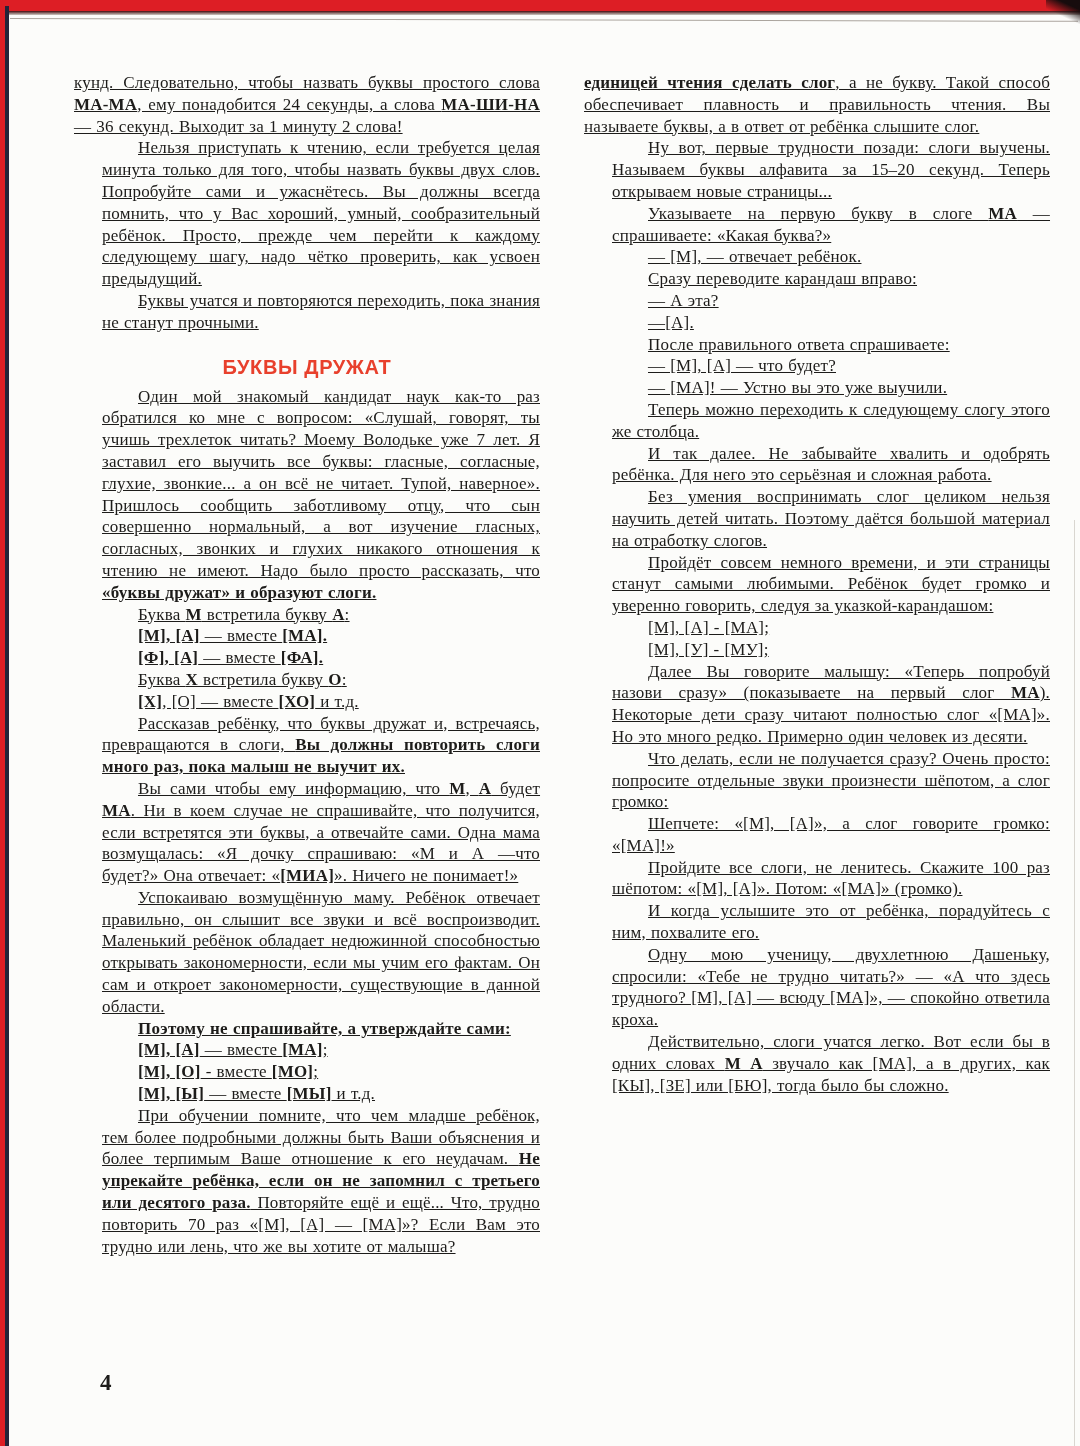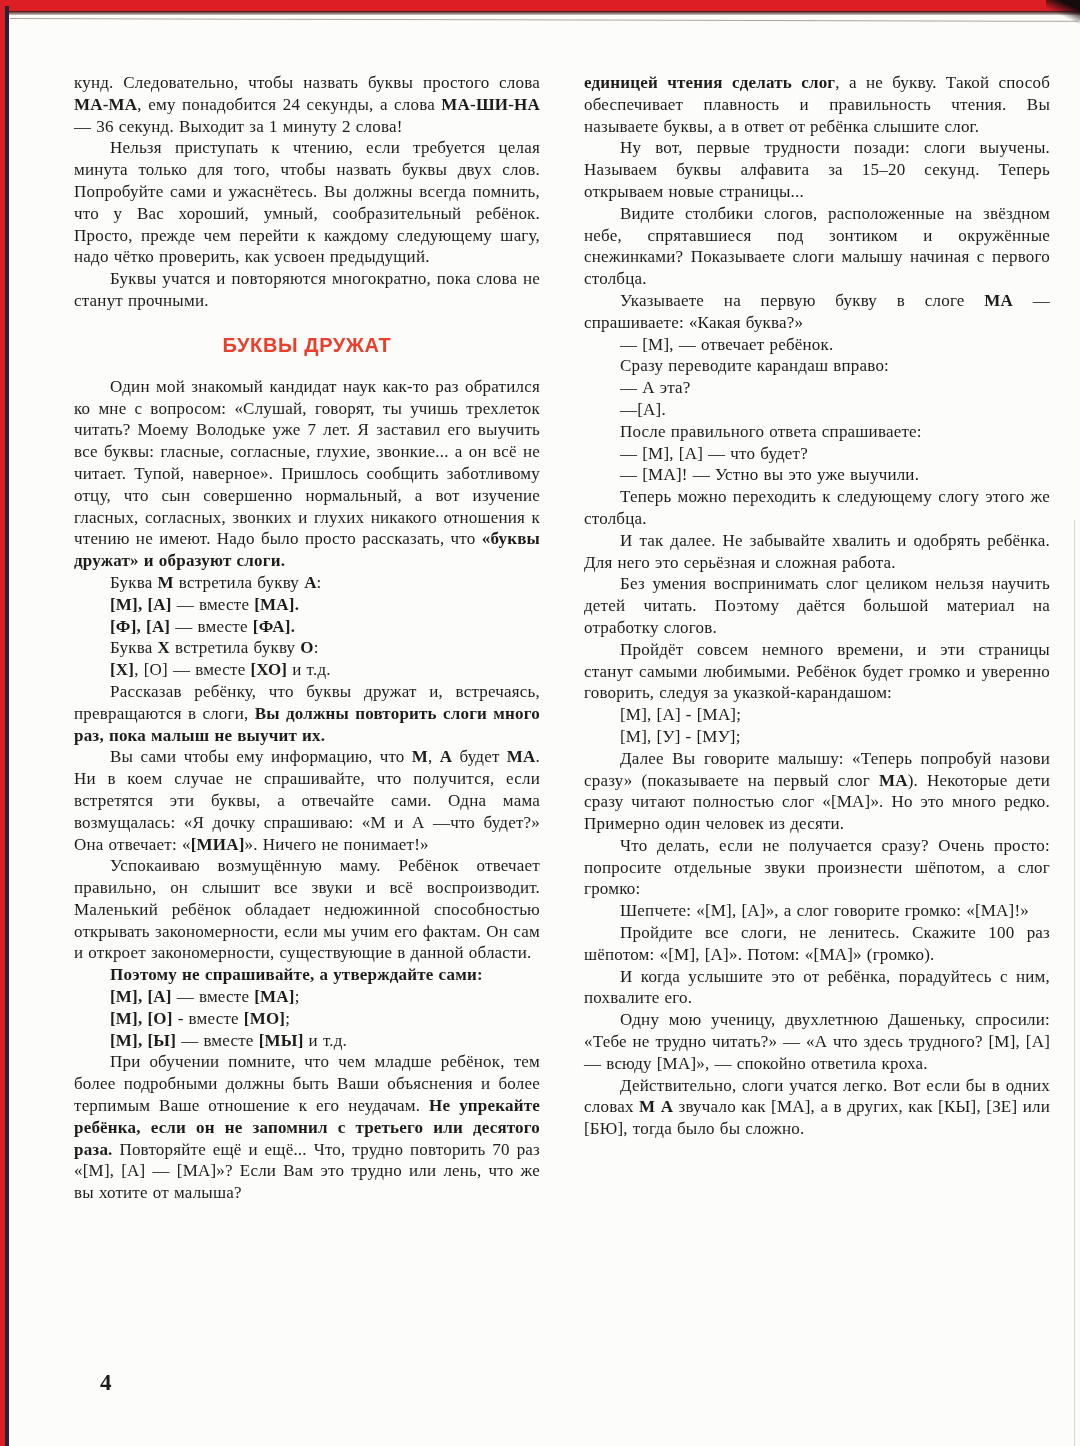--- a/index.html
+++ b/index.html
@@ -26,32 +26,32 @@
 
   .columns{
     position:absolute;left:74px;top:72px;
     display:flex;gap:44px;
   }
   .col{width:466px;}
   .col p{
     margin:0;
     font-size:17px;line-height:21.8px;
     text-align:justify;
-    letter-spacing:0.2px;word-spacing:0.6px;
+    letter-spacing:0.2px;word-spacing:0.6px;text-decoration:underline;
   }
-  .col p.ind{text-indent:36px;}
+  .col p.ind{text-indent:36px;margin-left:28px;}
   .col p.noind{text-indent:0;}
   .heading{
     text-align:center;
     font-family:"Liberation Sans","DejaVu Sans",sans-serif;
     font-weight:bold;
     font-size:20px;
     letter-spacing:0.6px;
     color:var(--heading-color);
-    margin:22px 0 19px 0;
+    margin:22px 0 7px 0;
   }
   .page-number{
     position:absolute;left:100px;bottom:50px;
     font-size:23px;font-weight:bold;
   }
 </style>
 </head>
 <body>
 
 <div class="page">
@@ -60,41 +60,40 @@
   <div class="page-top-line"></div>
   <div class="corner-dark"></div>
   <div class="cover-left"></div>
   <div class="spine-line"></div>
   <div class="right-edge"></div>
 
   <div class="columns">
     <div class="col">
         <p class="noind"><span>кунд. Следовательно, чтобы назвать буквы простого слова </span><b>МА-МА</b><span>, ему понадобится 24 секунды, а слова </span><b>МА-ШИ-НА</b><span> — 36 секунд. Выходит за 1 минуту 2 слова!</span></p>
         <p class="ind"><span>Нельзя приступать к чтению, если требуется целая минута только для того, чтобы назвать буквы двух слов. Попробуйте сами и ужаснётесь. Вы должны всегда помнить, что у Вас хороший, умный, сообразительный ребёнок. Просто, прежде чем перейти к каждому следующему шагу, надо чётко проверить, как усвоен предыдущий.</span></p>
-        <p class="ind"><span>Буквы учатся и повторяются многократно, пока слова не станут прочными.</span></p>
+        <p class="ind"><span>Буквы учатся и повторяются переходить, пока знания не станут прочными.</span></p>
         <div class="heading">БУКВЫ ДРУЖАТ</div>
         <p class="ind"><span>Один мой знакомый кандидат наук как-то раз обратился ко мне с вопросом: «Слушай, говорят, ты учишь трехлеток читать? Моему Володьке уже 7 лет. Я заставил его выучить все буквы: гласные, согласные, глухие, звонкие... а он всё не читает. Тупой, наверное». Пришлось сообщить заботливому отцу, что сын совершенно нормальный, а вот изучение гласных, согласных, звонких и глухих никакого отношения к чтению не имеют. Надо было просто рассказать, что </span><b>«буквы дружат» и образуют слоги.</b></p>
         <p class="ind"><span>Буква </span><b>М</b><span> встретила букву </span><b>А</b><span>:</span></p>
         <p class="ind"><b>[М], [А]</b><span> — вместе </span><b>[МА].</b></p>
         <p class="ind"><b>[Ф], [А]</b><span> — вместе </span><b>[ФА].</b></p>
         <p class="ind"><span>Буква </span><b>Х</b><span> встретила букву </span><b>О</b><span>:</span></p>
         <p class="ind"><b>[Х]</b><span>, [О] — вместе </span><b>[ХО]</b><span> и т.д.</span></p>
         <p class="ind"><span>Рассказав ребёнку, что буквы дружат и, встречаясь, превращаются в слоги, </span><b>Вы должны повторить слоги много раз, пока малыш не выучит их.</b></p>
         <p class="ind"><span>Вы сами чтобы ему информацию, что </span><b>М</b><span>, </span><b>А</b><span> будет </span><b>МА</b><span>. Ни в коем случае не спрашивайте, что получится, если встретятся эти буквы, а отвечайте сами. Одна мама возмущалась: «Я дочку спрашиваю: «М и А —что будет?» Она отвечает: «</span><b>[МИА]</b><span>». Ничего не понимает!»</span></p>
         <p class="ind"><span>Успокаиваю возмущённую маму. Ребёнок отвечает правильно, он слышит все звуки и всё воспроизводит. Маленький ребёнок обладает недюжинной способностью открывать закономерности, если мы учим его фактам. Он сам и откроет закономерности, существующие в данной области.</span></p>
         <p class="ind"><b>Поэтому не спрашивайте, а утверждайте сами:</b></p>
         <p class="ind"><b>[М], [А]</b><span> — вместе </span><b>[МА]</b><span>;</span></p>
         <p class="ind"><b>[М], [О]</b><span> - вместе </span><b>[МО]</b><span>;</span></p>
         <p class="ind"><b>[М], [Ы]</b><span> — вместе </span><b>[МЫ]</b><span> и т.д.</span></p>
         <p class="ind"><span>При обучении помните, что чем младше ребёнок, тем более подробными должны быть Ваши объяснения и более терпимым Ваше отношение к его неудачам. </span><b>Не упрекайте ребёнка, если он не запомнил с третьего или десятого раза.</b><span> Повторяйте ещё и ещё... Что, трудно повторить 70 раз «[М], [А] — [МА]»? Если Вам это трудно или лень, что же вы хотите от малыша?</span></p>
       </div>
     <div class="col">
         <p class="noind"><b>единицей чтения сделать слог</b><span>, а не букву. Такой способ обеспечивает плавность и правильность чтения. Вы называете буквы, а в ответ от ребёнка слышите слог.</span></p>
         <p class="ind"><span>Ну вот, первые трудности позади: слоги выучены. Называем буквы алфавита за 15–20 секунд. Теперь открываем новые страницы...</span></p>
-        <p class="ind"><span>Видите столбики слогов, расположенные на звёздном небе, спрятавшиеся под зонтиком и окружённые снежинками? Показываете слоги малышу начиная с первого столбца.</span></p>
         <p class="ind"><span>Указываете на первую букву в слоге </span><b>МА</b><span> — спрашиваете: «Какая буква?»</span></p>
         <p class="ind"><span>— [М], — отвечает ребёнок.</span></p>
         <p class="ind"><span>Сразу переводите карандаш вправо:</span></p>
         <p class="ind"><span>— А эта?</span></p>
         <p class="ind"><span>—[А].</span></p>
         <p class="ind"><span>После правильного ответа спрашиваете:</span></p>
         <p class="ind"><span>— [М], [А] — что будет?</span></p>
         <p class="ind"><span>— [МА]! — Устно вы это уже выучили.</span></p>
         <p class="ind"><span>Теперь можно переходить к следующему слогу этого же столбца.</span></p>
         <p class="ind"><span>И так далее. Не забывайте хвалить и одобрять ребёнка. Для него это серьёзная и сложная работа.</span></p>

